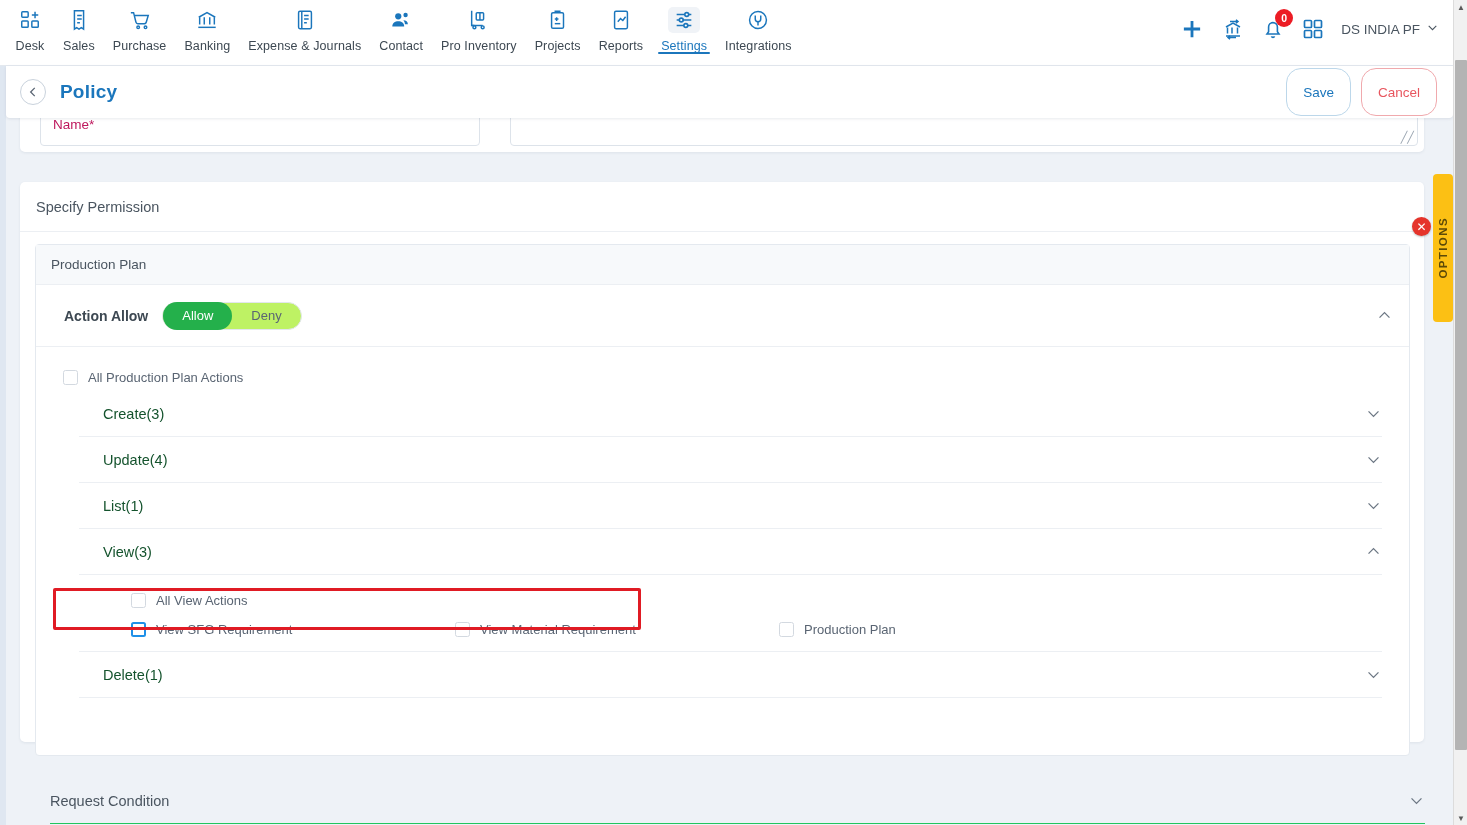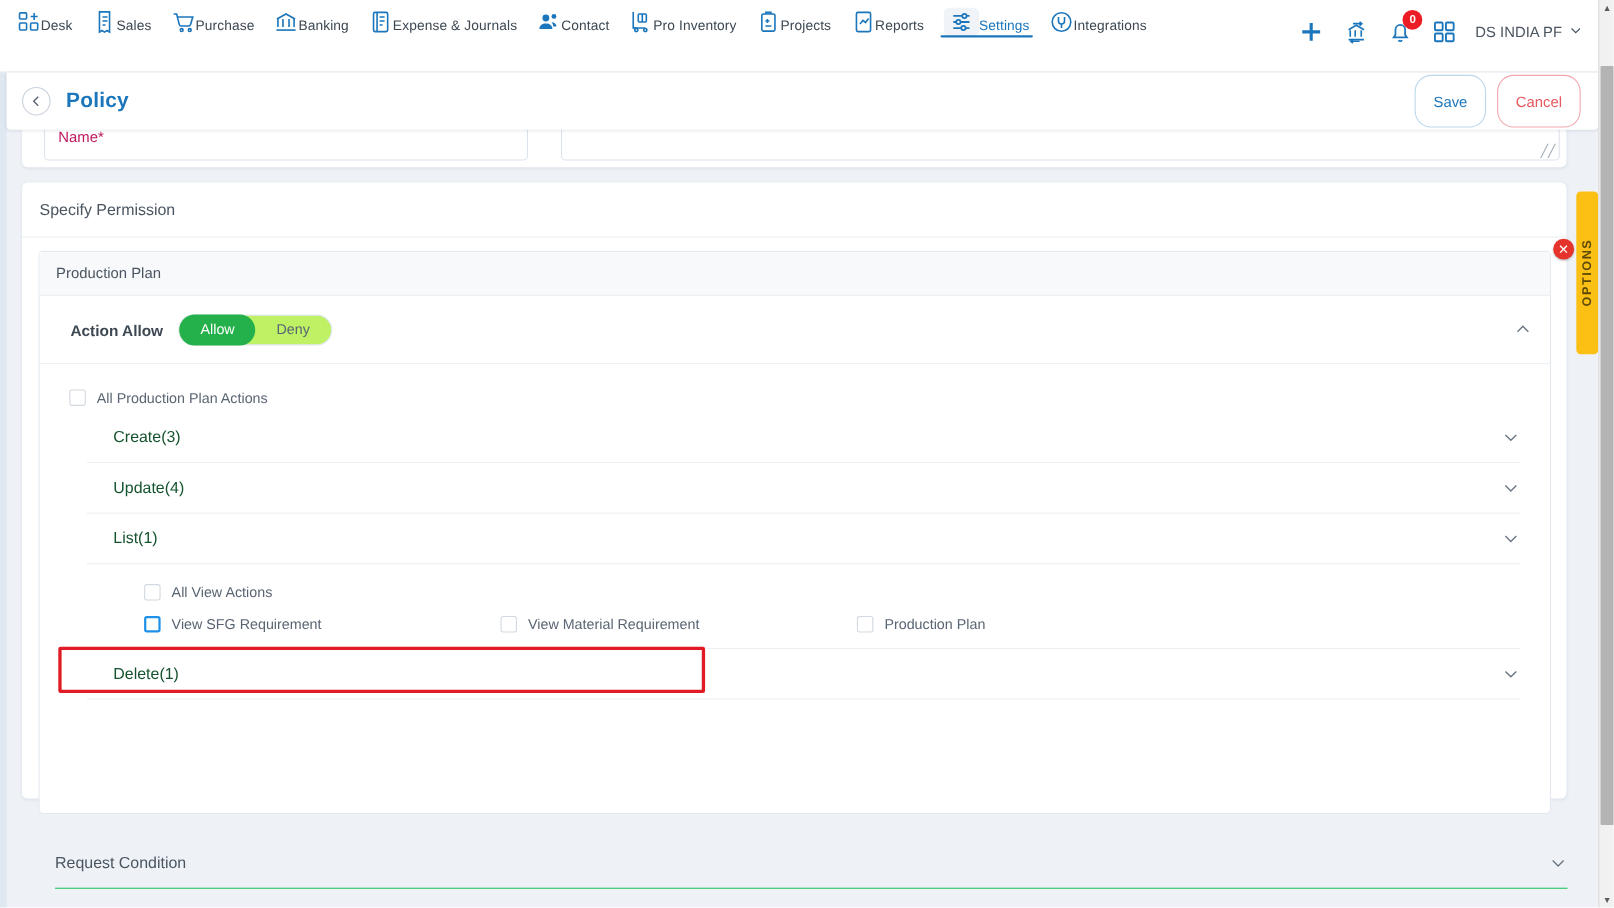--- a/index.html
+++ b/index.html
@@ -12,21 +12,21 @@
 
   
   .topnav {
     position: absolute; top: 0; left: 0; width: 1453px; height: 66px;
     background: #ffffff; display: flex; align-items: flex-start;
     border-bottom: 1px solid #e3e8ee;
   }
   .nav-items { display: flex; align-items: flex-start; padding-left: 6px; }
   .nav-item {
     width: auto; min-width: 48px; padding: 7px 9px 0 9px;
-    display: flex; flex-direction: row; align-items: center;
+    display: flex; flex-direction: column; align-items: center;
     cursor: pointer; position: relative;
   }
   .nav-ico { height: 26px; display: flex; align-items: center; justify-content: center; color: #1b76bc; }
   .nav-ico svg { display: block; }
   .nav-label {
     margin-top: 6px; font-size: 12.5px; color: #3d4852; white-space: nowrap;
     letter-spacing: .1px;
   }
   .nav-item.active .nav-label { color: #1b76bc; }
   .nav-item.active .nav-ico {
@@ -92,21 +92,21 @@
   }
   .textarea-outline {
     position: absolute; left: 490px; top: 4px; width: 908px; height: 42px;
     border: 1px solid #dde3ea; border-radius: 4px; background: #fff;
   }
   .resize-handle {
     position: absolute; right: 3px; bottom: 1px; font-size: 11px; color: #9aa5b1;
     transform: rotate(0deg);
   }
 
-  .permcard { top: 66px; height: 560px; }
+  .permcard { top: 82px; height: 560px; }
   .perm-head {
     height: 50px; display: flex; align-items: center; padding-left: 16px;
     font-size: 14.5px; color: #4a5560; border-bottom: 1px solid #eceff3;
   }
 
   .prod-panel {
     position: absolute; left: 15px; top: 62px; width: 1375px; height: 512px;
     border: 1px solid #e4e9ef; border-radius: 4px; background: #fff;
   }
   .prod-head {
@@ -452,20 +452,28 @@
 
           <div class="acc-row">
             <span class="t">List(1)</span>
             <span class="chev">
               <svg width="17" height="17" viewBox="0 0 24 24" fill="none" stroke="currentColor" stroke-width="1.8">
                   <path d="M5 9l7 7 7-7"></path>
                 </svg>
             </span>
           </div>
 
+          <div class="acc-row">
+            <span class="t">View(3)</span>
+            <span class="chev">
+              <svg width="17" height="17" viewBox="0 0 24 24" fill="none" stroke="currentColor" stroke-width="1.8">
+                  <path d="M5 15l7-7 7 7"></path>
+                </svg>
+            </span>
+          </div>
 
           <div class="acc-body">
             <div class="sub-all">
               <span class="cb"></span>
               <span class="cb-lbl">All View Actions</span>
             </div>
             <div class="perm-grid">
               <span class="perm-cell c1">
                 <span class="cb focus"></span>
                 <span class="cb-lbl">View SFG Requirement</span>

